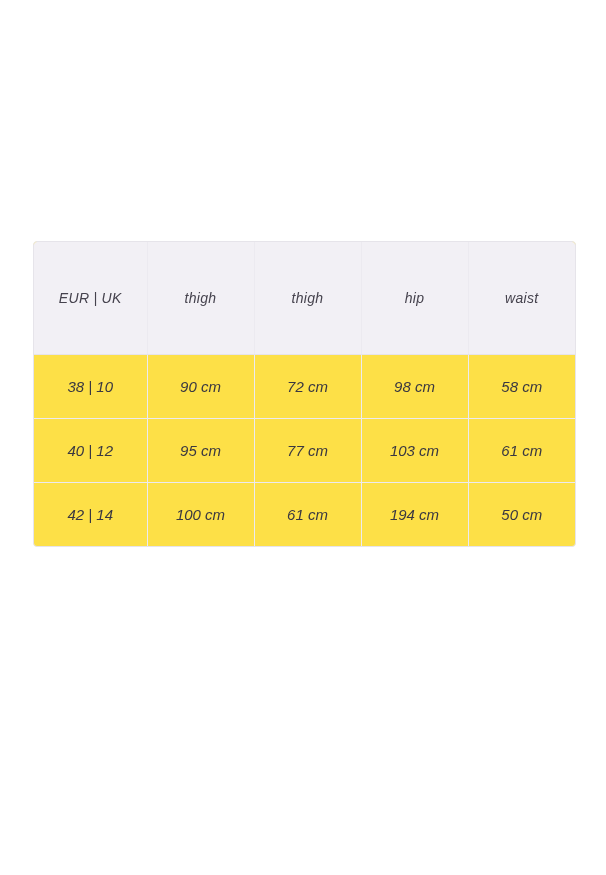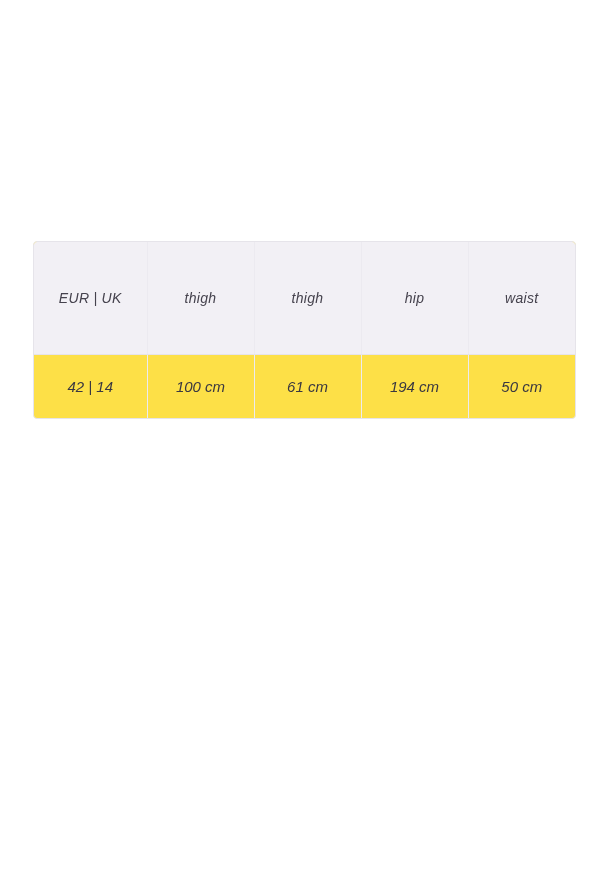--- a/index.html
+++ b/index.html
@@ -92,20 +92,34 @@
         <tr>
           <th>EUR | UK</th>
           <th>thigh</th>
           <th>thigh</th>
           <th>hip</th>
           <th>waist</th>
         </tr>
       </thead>
       <tbody>
         <tr>
+          <td>38 | 10</td>
+          <td>90 cm</td>
+          <td>72 cm</td>
+          <td>98 cm</td>
+          <td>58 cm</td>
+        </tr>
+        <tr>
+          <td>40 | 12</td>
+          <td>95 cm</td>
+          <td>77 cm</td>
+          <td>103 cm</td>
+          <td>61 cm</td>
+        </tr>
+        <tr>
           <td>42 | 14</td>
           <td>100 cm</td>
           <td>61 cm</td>
           <td>194 cm</td>
           <td>50 cm</td>
         </tr>
       </tbody>
     </table>
   </div>
 </div>

